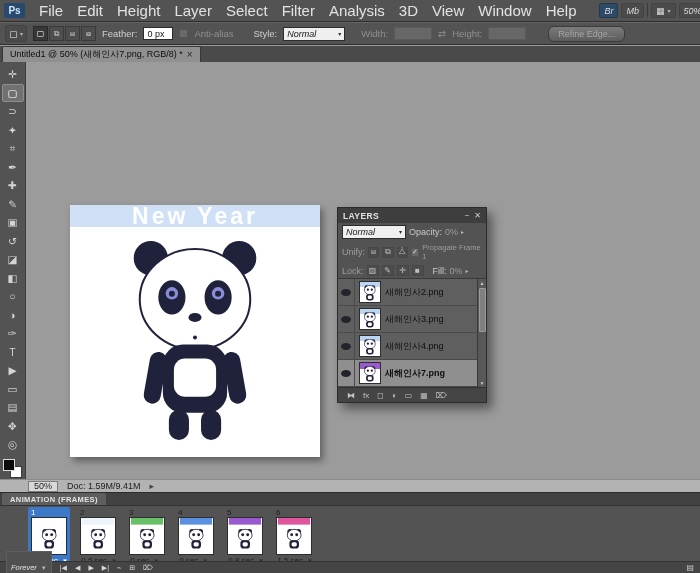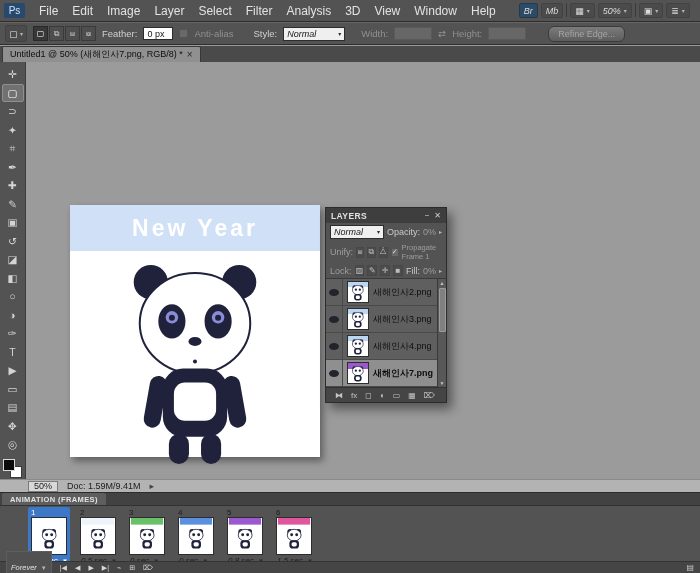--- a/index.html
+++ b/index.html
@@ -4,22 +4,22 @@
 <style>
   *{margin:0;padding:0;box-sizing:border-box}
   html,body{background:#2e2e2e}
   body{font-family:"Liberation Sans","DejaVu Sans",sans-serif}
   .app{position:relative;width:700px;height:573px;background:var(--canvas_bg);overflow:hidden}
   .dd{font-size:6px;color:#b5b5b5;line-height:1}
   .ddk{font-size:6px;color:#2c2c2c;line-height:1}
 
   
   .menubar{position:absolute;left:0;top:0;width:700px;height:22px;background:var(--panel);border-bottom:1px solid #2d2d2d;display:flex;align-items:center;color:#e2e2e2}
-  .ps-logo{width:21px;height:15px;margin:0 7px 0 4px;background:#27496e;color:#d2e4f5;font-size:10px;font-weight:normal;display:flex;align-items:center;justify-content:center;border-radius:2px;flex:none}
-  .menu-item{padding:0 7px;font-size:12px;cursor:default}
+  .ps-logo{width:21px;height:15px;margin:0 7px 0 4px;background:#27496e;color:#d2e4f5;font-size:10px;font-weight:bold;display:flex;align-items:center;justify-content:center;border-radius:2px;flex:none}
+  .menu-item{padding:0 7px;font-size:15px;cursor:default}
   .appbar{display:flex;align-items:flex-start;gap:3px;margin-left:16px}
   .appbtn{display:flex;align-items:center;gap:3px;height:15px;padding:0 4px;font-size:9px;color:#dcdcdc;border:1px solid #424242;background:#4b4b4b;border-radius:2px}
   .appbtn.br{background:#2d4a67;border-color:#22394f}
   .appbtn .g{font-size:9px}
   .sepv{width:1px;height:14px;background:#3a3a3a}
 
   
   .optionsbar{position:absolute;left:0;top:22px;width:700px;height:23px;background:var(--panel);border-top:1px solid #666;border-bottom:1px solid #2d2d2d;display:flex;align-items:center;gap:6px;padding:0 5px;font-size:9.5px;color:#d0d0d0}
   .toolpreset{display:flex;align-items:center;gap:2px;height:17px;padding:0 3px;border:1px solid #424242;background:#4b4b4b;border-radius:2px;color:#e3e3e3}
   .modes{display:flex;gap:1px}
@@ -41,26 +41,26 @@
   .toolbar{position:absolute;left:0;top:62px;width:26px;height:417px;background:var(--panel);border-right:1px solid #3c3c3c;display:flex;flex-direction:column;align-items:center;padding-top:3px}
   .tool{width:22px;height:18.5px;display:flex;align-items:center;justify-content:center;color:#d4d4d4;font-size:10.5px;flex:none}
   .tool.sel{background:#717171;border:1px solid #8f8f8f;border-radius:2px;color:#fff}
   .swatches{position:relative;width:19px;height:19px;margin-top:5px;flex:none}
   .fg{position:absolute;left:0;top:0;width:12px;height:12px;background:#0b0b0b;border:1px solid #d9d9d9;z-index:2}
   .bgc{position:absolute;right:0;bottom:0;width:12px;height:12px;background:#fff;border:1px solid #3a3a3a}
 
   
   .canvas-area{position:absolute;left:26px;top:62px;width:674px;height:417px;background:var(--canvas_bg)}
   .document{position:absolute;left:44px;top:143px;width:250px;height:252px;background:#fff;box-shadow:3px 4px 7px rgba(0,0,0,.4)}
-  .banner{height:46px;background:var(--banner_blue);display:flex;align-items:center;justify-content:center;color:#fff;font-size:23px;font-weight:bold;letter-spacing:3px}
+  .banner{height:22px;background:var(--banner_blue);display:flex;align-items:center;justify-content:center;color:#fff;font-size:23px;font-weight:bold;letter-spacing:3px}
   .panda-wrap{display:flex;justify-content:center}
   .pd{fill:var(--panda_dark)} .pw{fill:#fff} .pe{fill:var(--eye_purple)}
 
   
-  .layers-panel{position:absolute;left:325px;top:207px;width:122px;background:var(--panel);border:1px solid #2c2c2c;box-shadow:5px 6px 10px rgba(0,0,0,.45);font-size:9px;color:#c9c9c9;z-index:5}
+  .layers-panel{position:absolute;left:337px;top:207px;width:150px;background:var(--panel);border:1px solid #2c2c2c;box-shadow:5px 6px 10px rgba(0,0,0,.45);font-size:9px;color:#c9c9c9;z-index:5}
   .ptitle{height:15px;background:#3e3e3e;display:flex;align-items:center;padding:0 5px}
   .ptitle .t{font-weight:bold;font-size:8.5px;color:#e0e0e0;letter-spacing:.4px}
   .picons{margin-left:auto;display:flex;gap:5px;color:#cfcfcf;font-size:8px}
   .prow{display:flex;align-items:center;gap:3px;padding:2px 4px}
   .prow .val{color:#9d9d9d}
   .miniico{font-size:8px;color:#bdbdbd;width:12px;height:11px;border:1px solid #474747;background:#4c4c4c;display:flex;align-items:center;justify-content:center}
   .layer-list{display:flex;border-top:1px solid #3a3a3a;background:#4c4c4c}
   .rows{flex:1}
   .layer-row{height:27px;background:#5f5f5f;border-bottom:1px solid #4a4a4a;display:flex;align-items:center}
   .layer-row.selected{background:#8f8f8f}
@@ -112,21 +112,21 @@
     </g>
   </defs>
 </svg>
 
 <div class="app">
 
   <div class="menubar">
     <div class="ps-logo">Ps</div>
     <span class="menu-item">File</span>
     <span class="menu-item">Edit</span>
-    <span class="menu-item">Image</span>
+    <span class="menu-item">Height</span>
     <span class="menu-item">Layer</span>
     <span class="menu-item">Select</span>
     <span class="menu-item">Filter</span>
     <span class="menu-item">Analysis</span>
     <span class="menu-item">3D</span>
     <span class="menu-item">View</span>
     <span class="menu-item">Window</span>
     <span class="menu-item">Help</span>
     <div class="appbar">
       <span class="appbtn br">
@@ -270,21 +270,21 @@
       <span class="miniico">⧊</span>
       <span class="chk">✓</span>
       <span class="val" style="font-size:7.5px">Propagate Frame 1</span>
     </div>
     <div class="prow">
       <span class="val">Lock:</span>
       <span class="miniico">▨</span>
       <span class="miniico">✎</span>
       <span class="miniico">✛</span>
       <span class="miniico">■</span>
-      <span style="">Fill:</span>
+      <span style="margin-left:6px">Fill:</span>
       <span class="val">0%</span>
       <b class="dd">▸</b>
     </div>
     <div class="layer-list">
       <div class="rows">
         <div class="layer-row">
           <span class="eye-cell">
               <i class="eye"></i>
             </span>
           <span class="thumb">

